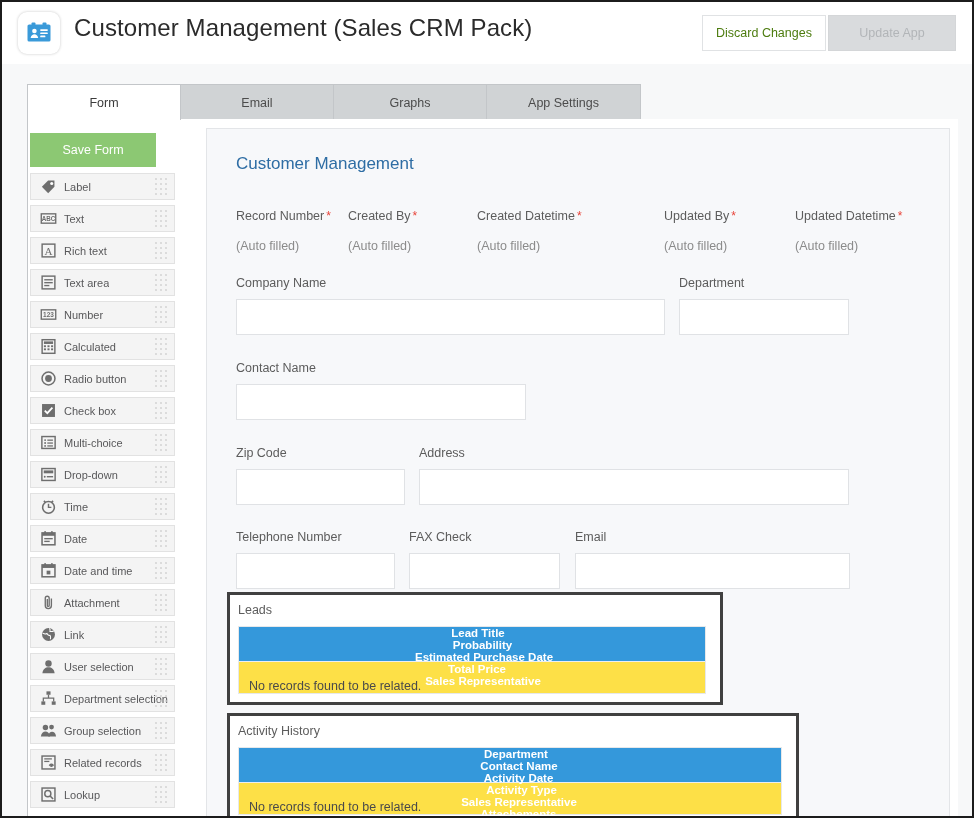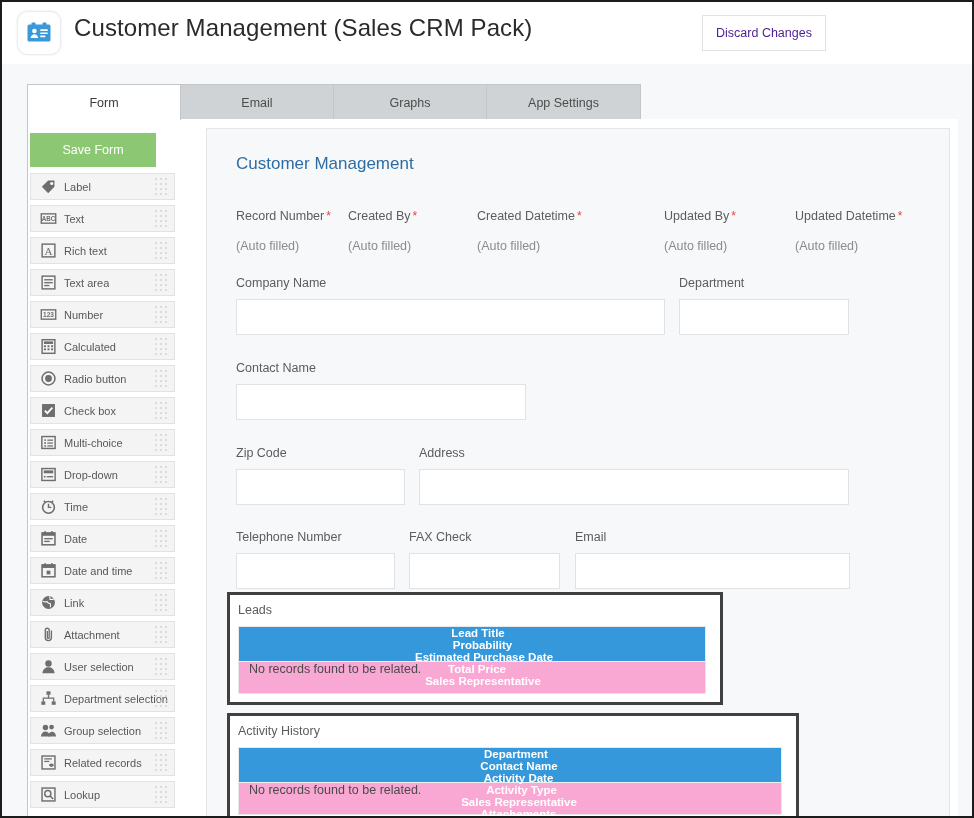--- a/index.html
+++ b/index.html
@@ -53,21 +53,21 @@
     height: 36px;
     font-size: 12.5px;
     display: flex; align-items: center; justify-content: center;
     white-space: nowrap;
     user-select: none;
   }
   .btn-discard {
     left: 700px; width: 124px;
     border: 1px solid #e0e2e4;
     background: #ffffff;
-    color: #4c1d95;
+    color: #4d7c0f;
   }
   .btn-update {
     left: 826px; width: 128px;
     border: 1px solid #d4d6d8;
     background: #d9dbdd;
     color: #b2b5b8;
   }
 
   
   .tabs {
@@ -237,22 +237,22 @@
     flex-direction: column;
   }
   .rt-head span {
     color: #ffffff;
     font-size: 11.5px;
     white-space: nowrap;
     font-weight: bold;
   }
   .rt-body {
     height: 32px;
-    display: flex; align-items: flex-start;
-    background: #f9a8d4;
+    display: flex; align-items: flex-end;
+    background: #fde047;
     border-top: 1px solid #eceef0;
   }
   .rt-body span {
     font-size: 12.5px;
     color: #4a4a4a;
     margin-left: 10px;
   }
 </style>
 </head>
 <body>
@@ -267,20 +267,21 @@
         <rect x="16.5" y="2.5" width="4" height="3" rx="1" fill="#3a9ad9"></rect>
         <circle cx="8.4" cy="11" r="2.3" fill="#ffffff"></circle>
         <path d="M4.6 18c0.5-2.6 2-3.7 3.8-3.7s3.3 1.1 3.8 3.7z" fill="#ffffff"></path>
         <rect x="14.2" y="9.2" width="7.6" height="1.7" rx="0.6" fill="#ffffff"></rect>
         <rect x="14.2" y="12.4" width="7.6" height="1.7" rx="0.6" fill="#ffffff"></rect>
         <rect x="14.2" y="15.6" width="5.2" height="1.7" rx="0.6" fill="#ffffff"></rect>
       </svg>
     </div>
     <div class="app-title">Customer Management (Sales CRM Pack)</div>
     <div class="hdr-btn btn-discard">Discard Changes</div>
+    <div class="hdr-btn btn-update">Update App</div>
   </div>
 
   <div class="tabs">
     <div class="tab active">Form</div>
     <div class="tab">Email</div>
     <div class="tab">Graphs</div>
     <div class="tab">App Settings</div>
   </div>
 
   <div class="content-card">
@@ -608,48 +609,48 @@
               <i style="left:5px; top:10px;"></i>
               <i style="left:10px; top:10px;"></i>
               <i style="left:0px; top:15px;"></i>
               <i style="left:5px; top:15px;"></i>
               <i style="left:10px; top:15px;"></i>
             </div>
           </div>
           <div class="field-item">
             <div class="fi-icon">
               <svg width="17" height="17" viewBox="0 0 20 20">
+                <path d="M13.4 5.4 v8.2 a3.6 3.6 0 0 1 -7.2 0 V5 a2.3 2.3 0 0 1 4.6 0 v8.4 a1.1 1.1 0 0 1 -2.2 0 V5.8" fill="none" stroke="#6e6e6e" stroke-width="1.6"></path>
+              </svg>
+            </div>
+            <div class="fi-label">Attachment</div>
+            <div class="fi-grip">
+              <i style="left:0px; top:0px;"></i>
+              <i style="left:5px; top:0px;"></i>
+              <i style="left:10px; top:0px;"></i>
+              <i style="left:0px; top:5px;"></i>
+              <i style="left:5px; top:5px;"></i>
+              <i style="left:10px; top:5px;"></i>
+              <i style="left:0px; top:10px;"></i>
+              <i style="left:5px; top:10px;"></i>
+              <i style="left:10px; top:10px;"></i>
+              <i style="left:0px; top:15px;"></i>
+              <i style="left:5px; top:15px;"></i>
+              <i style="left:10px; top:15px;"></i>
+            </div>
+          </div>
+          <div class="field-item">
+            <div class="fi-icon">
+              <svg width="17" height="17" viewBox="0 0 20 20">
                 <circle cx="10" cy="10" r="7.6" fill="#6e6e6e"></circle>
                 <path d="M3.2 8.4 q3 1.6 5 0.4 q1.4 2.6 3.6 2.2 q1.2 2 0.4 4.6" fill="none" stroke="#fff" stroke-width="1.2"></path>
                 <path d="M11 2.8 q1.6 1.8 0.6 3.4 q2.6 0.6 4.6 -0.4" fill="none" stroke="#fff" stroke-width="1.2"></path>
               </svg>
             </div>
             <div class="fi-label">Link</div>
-            <div class="fi-grip">
-              <i style="left:0px; top:0px;"></i>
-              <i style="left:5px; top:0px;"></i>
-              <i style="left:10px; top:0px;"></i>
-              <i style="left:0px; top:5px;"></i>
-              <i style="left:5px; top:5px;"></i>
-              <i style="left:10px; top:5px;"></i>
-              <i style="left:0px; top:10px;"></i>
-              <i style="left:5px; top:10px;"></i>
-              <i style="left:10px; top:10px;"></i>
-              <i style="left:0px; top:15px;"></i>
-              <i style="left:5px; top:15px;"></i>
-              <i style="left:10px; top:15px;"></i>
-            </div>
-          </div>
-          <div class="field-item">
-            <div class="fi-icon">
-              <svg width="17" height="17" viewBox="0 0 20 20">
-                <path d="M13.4 5.4 v8.2 a3.6 3.6 0 0 1 -7.2 0 V5 a2.3 2.3 0 0 1 4.6 0 v8.4 a1.1 1.1 0 0 1 -2.2 0 V5.8" fill="none" stroke="#6e6e6e" stroke-width="1.6"></path>
-              </svg>
-            </div>
-            <div class="fi-label">Attachment</div>
             <div class="fi-grip">
               <i style="left:0px; top:0px;"></i>
               <i style="left:5px; top:0px;"></i>
               <i style="left:10px; top:0px;"></i>
               <i style="left:0px; top:5px;"></i>
               <i style="left:5px; top:5px;"></i>
               <i style="left:10px; top:5px;"></i>
               <i style="left:0px; top:10px;"></i>
               <i style="left:5px; top:10px;"></i>
               <i style="left:10px; top:10px;"></i>

